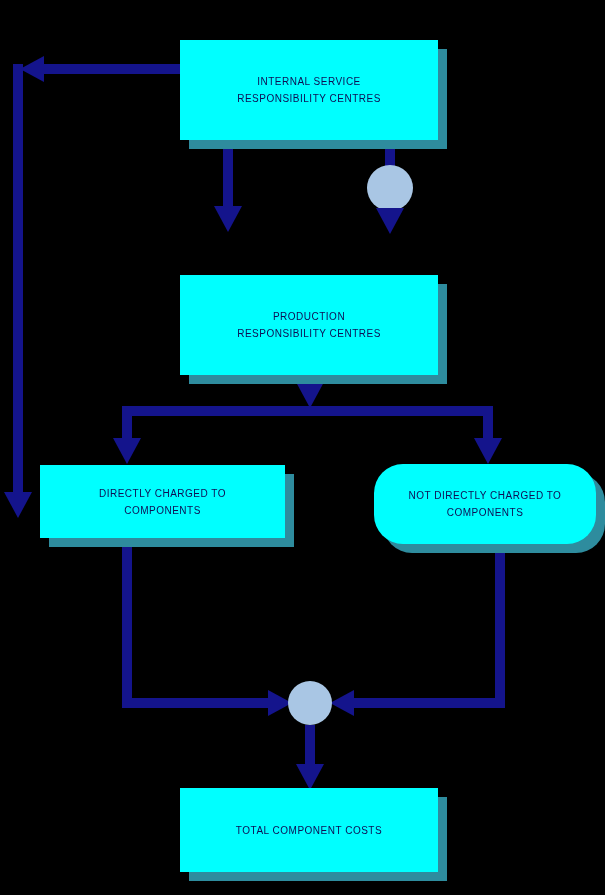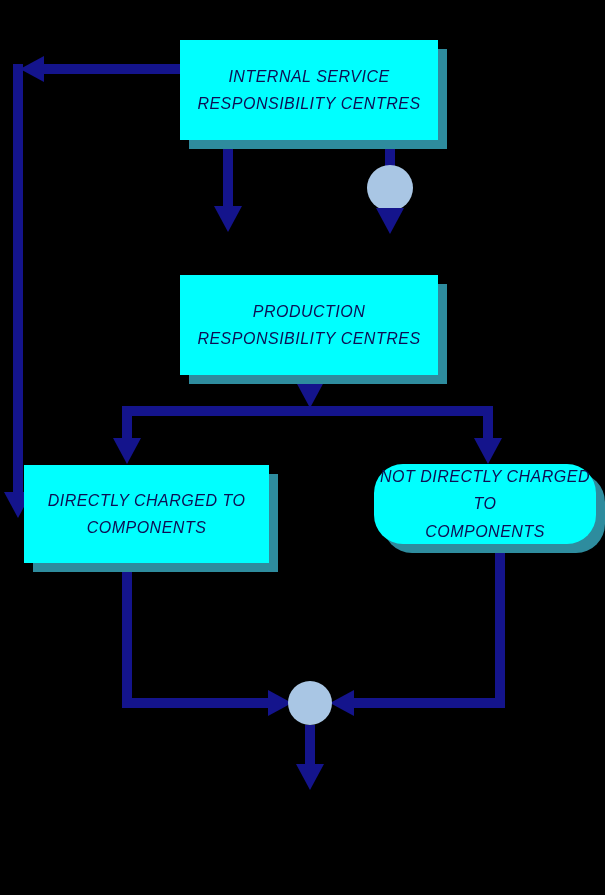--- a/index.html
+++ b/index.html
@@ -9,22 +9,22 @@
     font-family:"Liberation Sans", sans-serif;
   }
   .node {
     position:absolute;
     background:var(--box-fill,#00ffff);
     box-shadow:9px 9px 0 var(--box-shadow,#2e8c9e);
     display:flex; align-items:center; justify-content:center;
     text-align:center;
   }
   .label {
-    font-size:16px; line-height:1.7; letter-spacing:.5px;
-    color:var(--text,#0e0e54); white-space:pre-line;font-style:italic;
+    font-size:10px; line-height:1.7; letter-spacing:.5px;
+    color:var(--text,#0e0e54); white-space:pre-line;
   }
   .v { position:absolute; width:10px; background:var(--arrow,#14148c); }
   .h { position:absolute; height:10px; background:var(--arrow,#14148c); }
   .ah { position:absolute; width:0; height:0; }
   .ah.down  { border-left:14px solid transparent; border-right:14px solid transparent; border-top:26px solid var(--arrow,#14148c); }
   .ah.left  { border-top:13px solid transparent; border-bottom:13px solid transparent; border-right:24px solid var(--arrow,#14148c); }
   .ah.right { border-top:13px solid transparent; border-bottom:13px solid transparent; border-left:24px solid var(--arrow,#14148c); }
   .junction { position:absolute; border-radius:50%; background:var(--junction-circle,#a9c6e4); }
 </style>
 </head>
@@ -70,24 +70,27 @@
   <div class="node" style="left:180px; top:40px;  width:258px; height:100px;">
     <span class="label">INTERNAL SERVICE
 RESPONSIBILITY CENTRES</span>
   </div>
 
   <div class="node" style="left:180px; top:235px; width:258px; height:100px;margin-top:40px;">
     <span class="label">PRODUCTION
 RESPONSIBILITY CENTRES</span>
   </div>
 
-  <div class="node" style="left:24px;  top:465px; width:245px; height:98px;">
+  <div class="node" style="left:40px;  top:465px; width:245px; height:73px;">
     <span class="label">DIRECTLY CHARGED TO
 COMPONENTS</span>
   </div>
 
   <div class="node" style="left:374px; top:464px; width:222px; height:80px;border-radius:29px;">
     <span class="label">NOT DIRECTLY CHARGED TO
 COMPONENTS</span>
   </div>
 
+  <div class="node" style="left:180px; top:788px; width:258px; height:84px;">
+    <span class="label">TOTAL COMPONENT COSTS</span>
+  </div>
 
 </div>
 
 </body></html>

